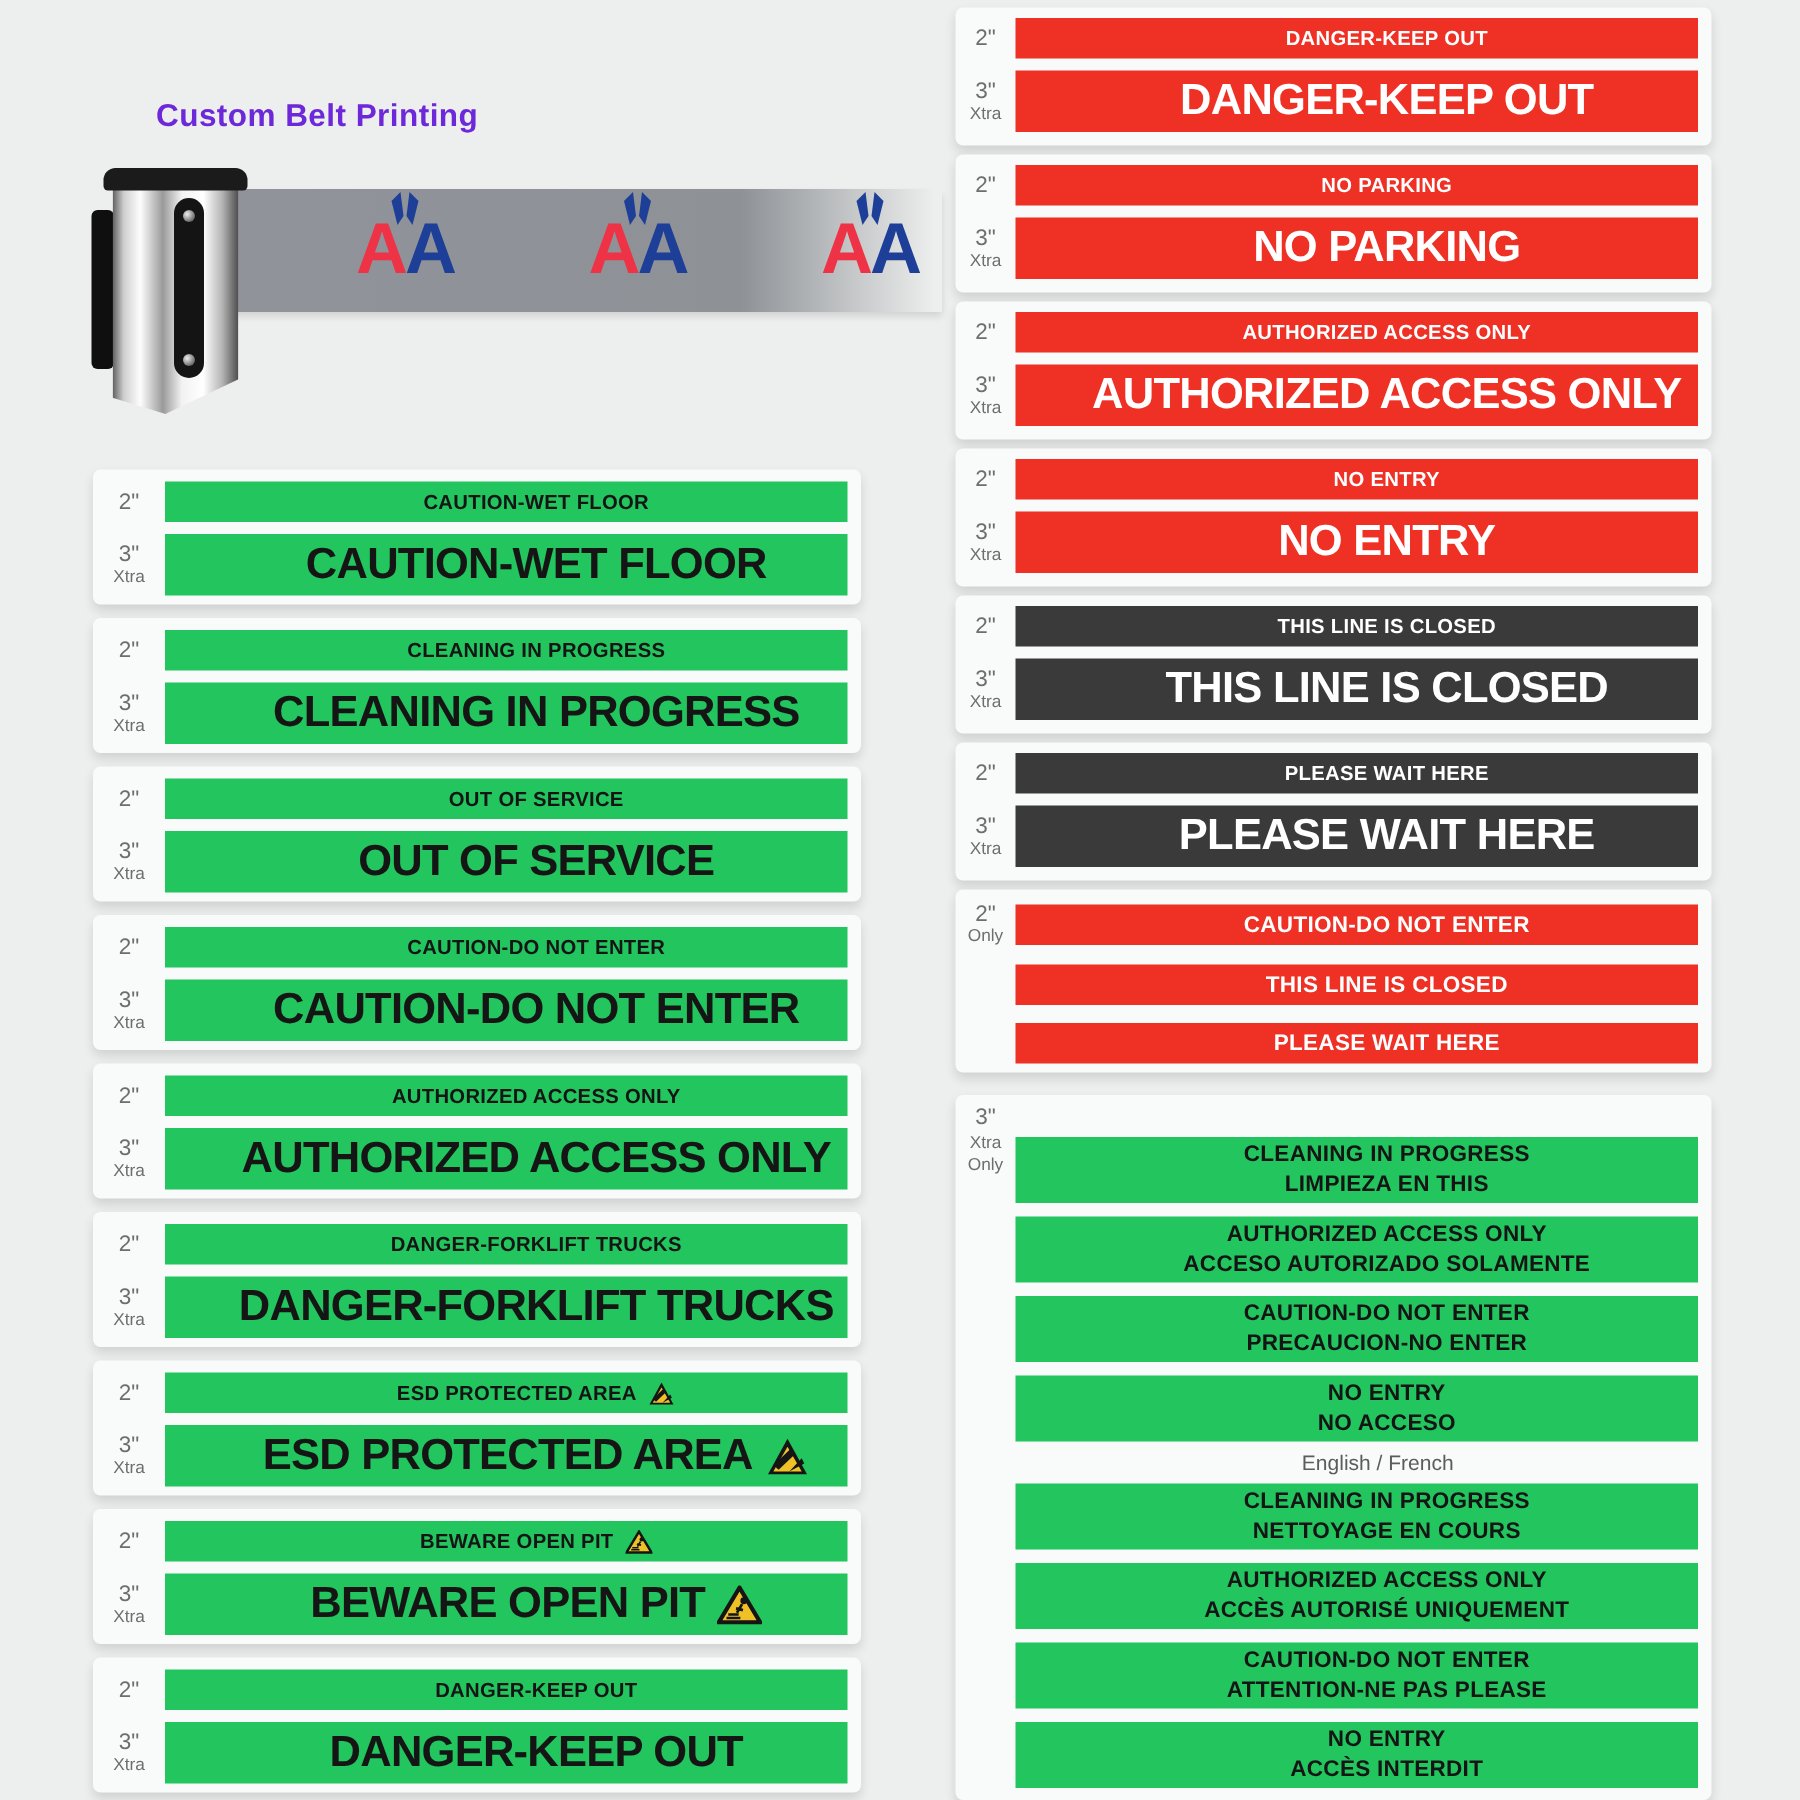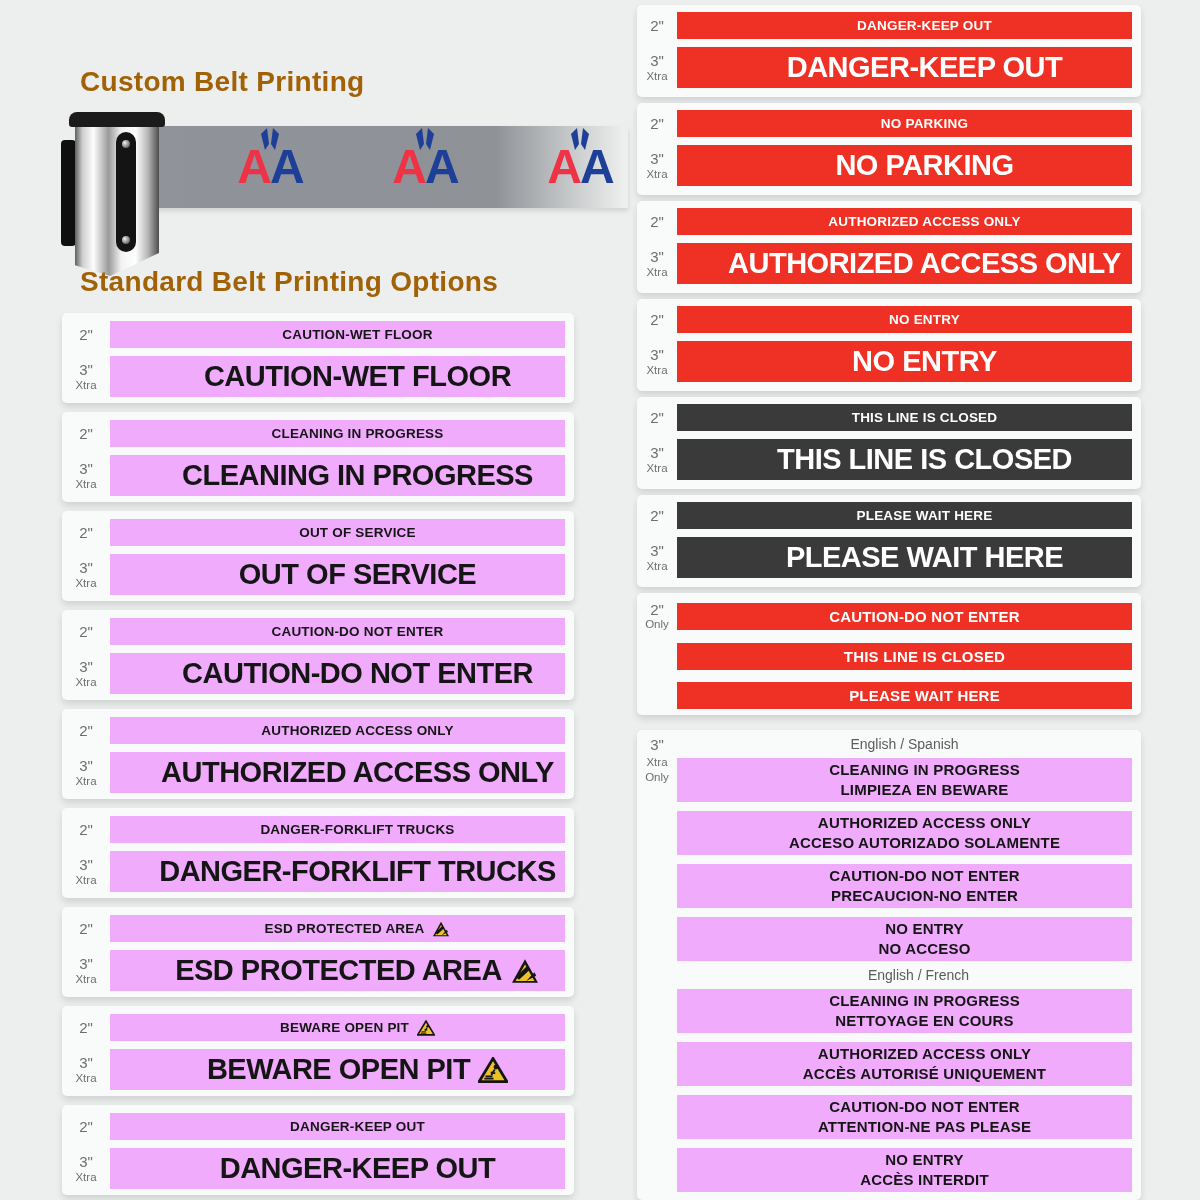--- a/index.html
+++ b/index.html
@@ -1,18 +1,18 @@
 <!DOCTYPE html>
 <html><head>
 <meta charset="utf-8">
 <style>
   html,body{margin:0;padding:0;}
   .page{position:relative;width:1200px;height:1200px;background:#edefee;overflow:hidden;
         font-family:"Liberation Sans",sans-serif;}
-  .heading{position:absolute;font-size:28px;font-weight:bold;color:#a16207;letter-spacing:.3px;}
+  .heading{position:absolute;font-size:21px;font-weight:bold;color:#6d28d9;letter-spacing:.3px;margin-left:24px;}
   #title-custom{left:80px;top:66px;}
   #title-standard{left:80px;top:266px;}
 
   
   .hero{position:absolute;left:62px;top:112px;width:570px;height:166px;}
   .hero-belt{position:absolute;left:88px;top:14px;width:478px;height:82px;
     background:linear-gradient(to right,#90939a 0%,#8e9196 72%,rgba(142,145,150,0) 99%);
     box-shadow:0 3px 5px rgba(0,0,0,.12);}
   .aa-logo{position:absolute;top:6px;width:120px;height:70px;text-align:center;}
   .aa-logo .ltr{font-size:48px;font-weight:bold;line-height:70px;letter-spacing:-2px;}
@@ -43,21 +43,21 @@
   .col-right .card.pair{height:92px;margin-bottom:6px;padding-top:7px;}
   .row{display:flex;align-items:center;}
   .pair .row+.row{margin-top:8px;}
   .gutter{flex:0 0 48px;text-align:center;color:#6e6e6e;font-size:15px;line-height:1.15;}
   .col-right .gutter{flex:0 0 40px;}
   .gutter .sub{display:block;font-size:11.5px;}
   .belt{flex:1;display:flex;align-items:center;justify-content:center;font-weight:bold;
         text-align:center;padding-left:40px;}
   .belt.small{height:27px;font-size:13.5px;letter-spacing:.2px;}
   .belt.big{height:41px;font-size:29px;letter-spacing:-.5px;}
-  .yellow{background:#f0abfc;color:#151515;}
+  .yellow{background:#22c55e;color:#151515;}
   .red{background:#ee3124;color:#ffffff;}
   .dark{background:#3a3a3a;color:#ffffff;}
   .icon{margin-left:8px;flex:0 0 auto;}
   .icon.sm{width:18px;height:16px;}
   .icon.lg{width:30px;height:26px;}
 
   
   .card.only2{margin-bottom:15px;}
   .only2 .row+.row{margin-top:12px;}
   .only2 .belt{height:27px;font-size:15px;}
@@ -108,21 +108,20 @@
       <div class="post-clip"></div>
       <div class="post-body"></div>
       <div class="post-cap"></div>
       <div class="post-strip">
         <div class="screw top"></div>
         <div class="screw bot"></div>
       </div>
     </div>
   </div>
 
-  <div class="heading" id="title-standard">Standard Belt Printing Options</div>
 
   <div class="col-left">
 
     <div class="card pair">
       <div class="row">
           <div class="gutter"><span>2"</span></div>
         <div class="belt small yellow">CAUTION-WET FLOOR</div>
         </div>
       <div class="row">
           <div class="gutter"><span>3"</span><span class="sub">Xtra</span></div>
@@ -330,27 +329,26 @@
         </div>
       <div class="row">
           <div class="gutter"></div>
         <div class="belt small red">PLEASE WAIT HERE</div>
         </div>
     </div>
 
     <div class="card only3">
       <div class="row lang">
         <div class="gutter g3only"><span>3"</span><span class="sub">Xtra</span><span class="sub">Only</span></div>
-        <div class="lang-label">English / Spanish</div>
       </div>
       <div class="row duo-row first">
           <div class="gutter"></div>
         <div class="belt duo yellow">
           <span>CLEANING IN PROGRESS</span>
-          <span>LIMPIEZA EN BEWARE</span>
+          <span>LIMPIEZA EN THIS</span>
           </div>
         </div>
       <div class="row duo-row">
           <div class="gutter"></div>
         <div class="belt duo yellow">
           <span>AUTHORIZED ACCESS ONLY</span>
           <span>ACCESO AUTORIZADO SOLAMENTE</span>
           </div>
         </div>
       <div class="row duo-row">

